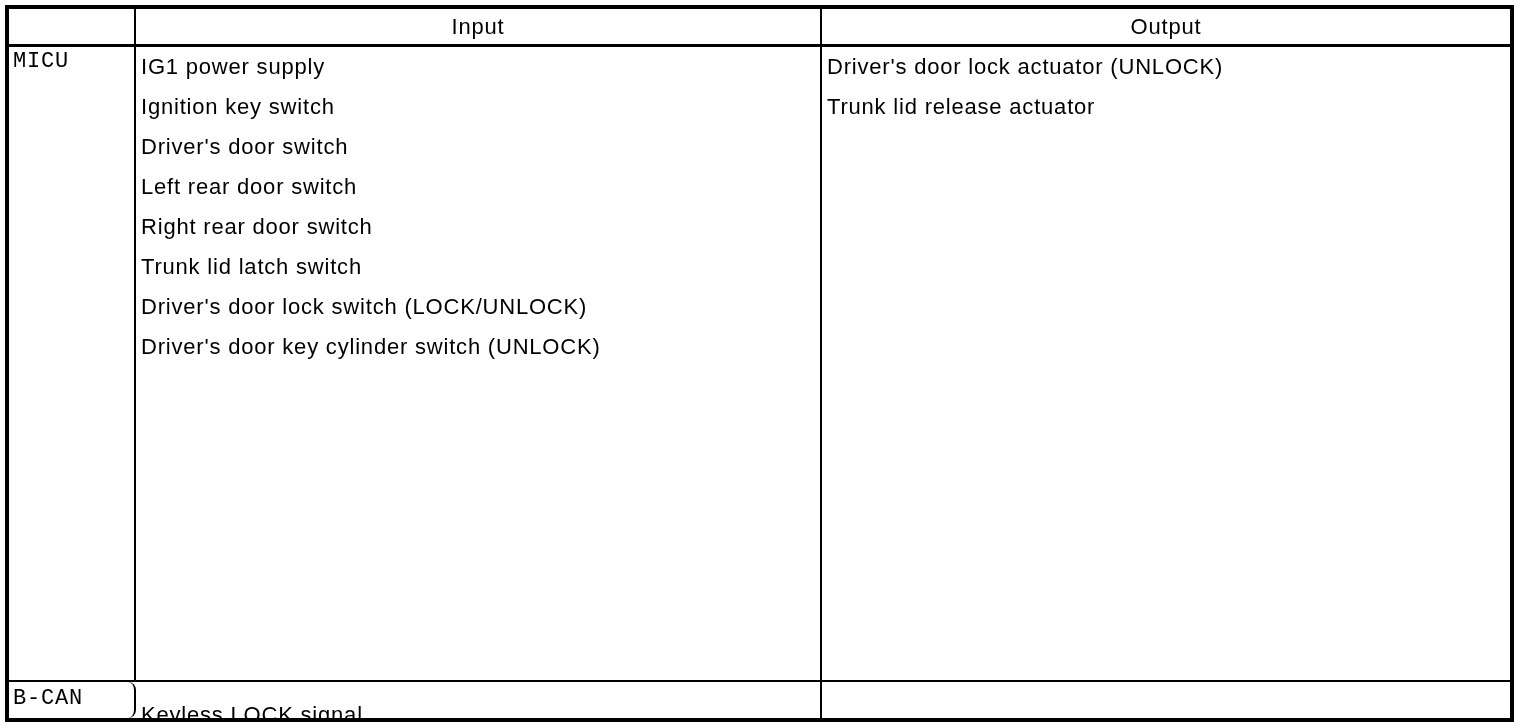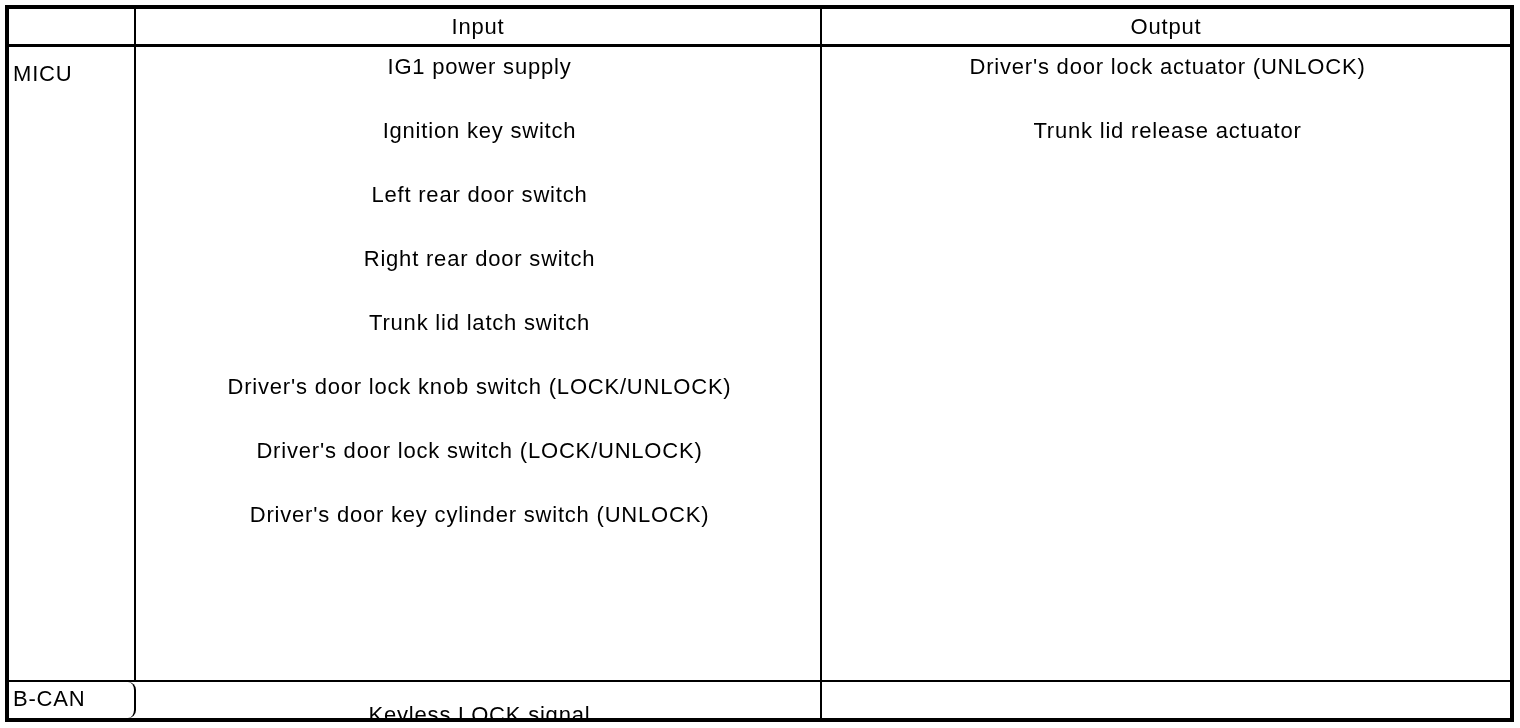--- a/index.html
+++ b/index.html
@@ -42,32 +42,32 @@
     border-bottom: 3px solid #000000;
     display: flex;
     align-items: center;
     justify-content: center;
     line-height: 22px;
   }
   .hdr.col-1 { justify-content: flex-start; }
   
   .mid { border-bottom: 2px solid #000000; }
   .label-cell {
-    padding: 16px 2px 0 4px;
+    padding: 4px 2px 0 4px;
     line-height: 22px;
     white-space: nowrap;
+    font-family: Liberation Mono, monospace;
   }
   .list-cell {
     padding: 9px 2px 0 5px;
   }
   .list {
     display: flex;
     flex-direction: column;
-    row-gap: 42px;
-    align-items: center;
+    row-gap: 18px;
   }
   .item {
     line-height: 22px;
     height: 22px;
     white-space: nowrap;
   }
   
   .bot { }
   .bot.label-cell { padding-top: 6px; border-radius: 8px; }
   .bot.list-cell  { padding-top: 22px; }
@@ -80,24 +80,24 @@
 
     <div class="cell hdr col-1"></div>
     <div class="cell hdr col-2">Input</div>
     <div class="cell hdr col-3">Output</div>
 
     <div class="cell mid col-1 label-cell">MICU</div>
     <div class="cell mid col-2 list-cell">
       <div class="list">
           <div class="item">IG1 power supply</div>
           <div class="item">Ignition key switch</div>
+          <div class="item">Driver's door switch</div>
           <div class="item">Left rear door switch</div>
           <div class="item">Right rear door switch</div>
           <div class="item">Trunk lid latch switch</div>
-          <div class="item">Driver's door lock knob switch (LOCK/UNLOCK)</div>
           <div class="item">Driver's door lock switch (LOCK/UNLOCK)</div>
           <div class="item">Driver's door key cylinder switch (UNLOCK)</div>
         </div>
     </div>
     <div class="cell mid col-3 list-cell">
       <div class="list">
           <div class="item">Driver's door lock actuator (UNLOCK)</div>
           <div class="item">Trunk lid release actuator</div>
         </div>
     </div>

